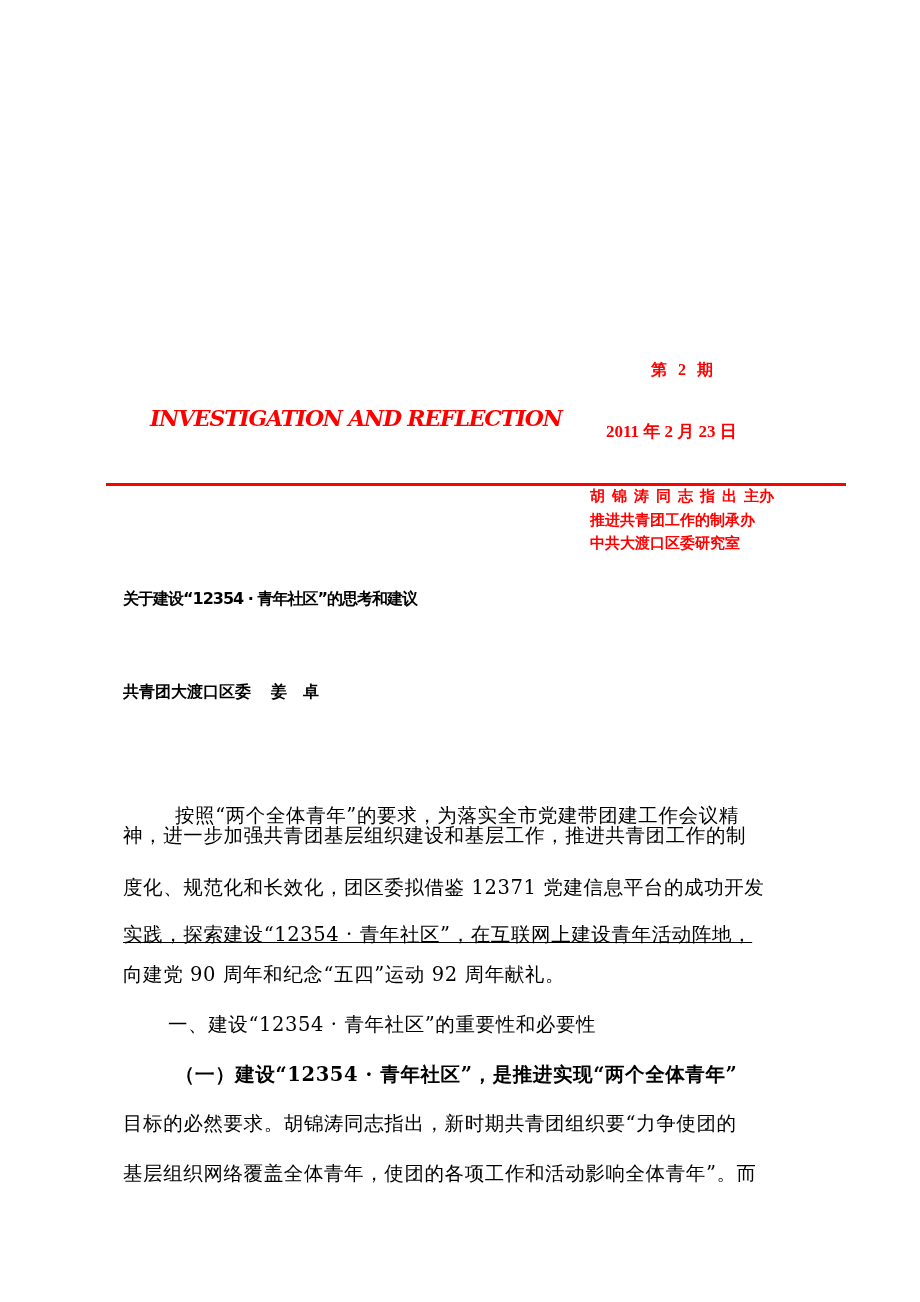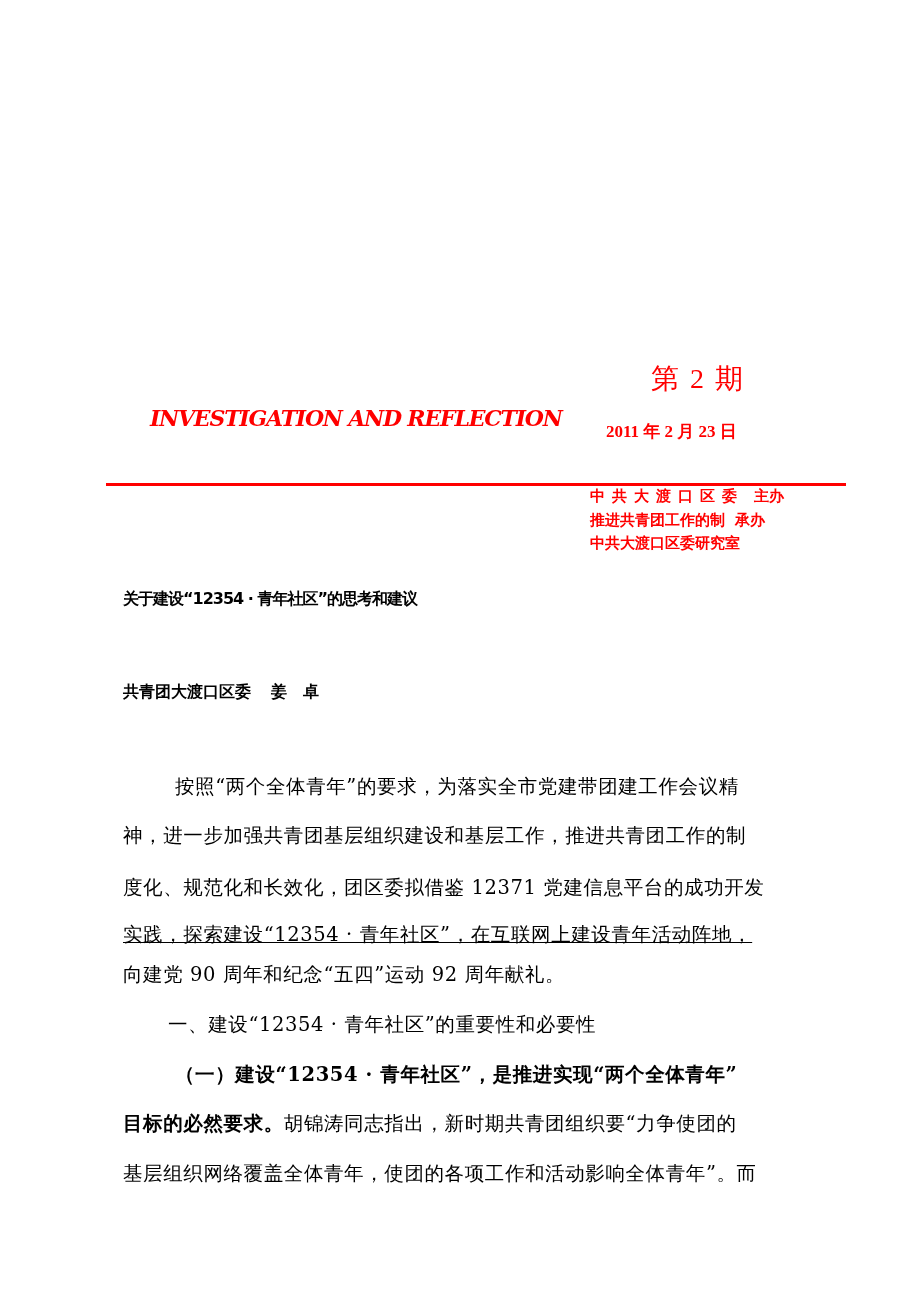--- a/index.html
+++ b/index.html
@@ -1,59 +1,59 @@
 <!DOCTYPE html>
 <html><head>
   <meta charset="utf-8">
   <style>
     html, body { margin: 0; padding: 0; background: #ffffff; }
     body { width: 920px; height: 1302px; position: relative; overflow: hidden;
       font-family: "DejaVu Serif", "Liberation Serif", serif; color: #000; }
     .abs { position: absolute; white-space: nowrap; }
     .red { color: #ff0000; }
-    .issue { left: 651px; top: 360px; font-size: 28px; font-weight: normal; letter-spacing: 1px; font-family: "Liberation Serif", serif; }
+    .issue { left: 651px; top: 360px; font-size: 16px; font-weight: bold; letter-spacing: 1px; font-family: "Liberation Serif", serif; }
     .issue .sp { display: inline-block; width: 10px; }
     .banner { left: 150px; top: 405px; font-size: 22px; font-style: italic; font-weight: bold; letter-spacing: -1.2px; font-family: "DejaVu Serif", serif; }
     .date { left: 606px; top: 420px; font-size: 17px; font-weight: bold; font-family: "Liberation Serif", serif; }
     .rule { left: 106px; top: 483px; width: 740px; height: 3px; background: #ff0000; }
     .org { left: 590px; font-size: 15px; font-weight: bold; font-family: "DejaVu Sans", sans-serif; }
     .org1 { top: 487px; letter-spacing: 7px; }
     .org2 { top: 511px; }
     .org3 { top: 534px; }
-    .org .role { display: inline-block; margin-left: 10px; letter-spacing: 0; }
+    .org .role { display: inline-block; letter-spacing: 0; }
     .title { left: 123px; top: 589px; font-size: 16px; font-weight: bold; font-family: "DejaVu Sans", sans-serif; letter-spacing: -1px; }
     .author { left: 123px; top: 682px; font-size: 16px; font-weight: bold; font-family: Liberation Mono, monospace; }
     .author .gap { display: inline-block; width: 20px; }
     .para { left: 123px; font-size: 19.5px; font-family: "DejaVu Serif", serif; letter-spacing: 0.6px; }
-    .l1 { top: 773px; left: 175px; }
+    .l1 { top: 802px; left: 175px; }
     .l2 { top: 822px; }
     .l3 { top: 874px; }
     .l4 { top: 921px; text-decoration: underline; }
     .l5 { top: 961px; }
     .l6 { top: 1011px; left: 168px; }
     .l7 { top: 1061px; left: 175px; font-weight: bold; }
     .l8 { top: 1110px; }
     .l9 { top: 1160px; }
-    b { font-weight: bold; }
+    b { font-weight: normal; }
   </style>
 </head>
 <body>
 
 <div class="abs issue red">
   <span>第</span><span class="sp"></span><span>2</span><span class="sp"></span><span>期</span>
 </div>
 
 <div class="abs banner red">INVESTIGATION AND REFLECTION</div>
 
 <div class="abs date red">2011 年 2 月 23 日</div>
 
 <div class="abs rule"></div>
 
 <div class="abs org org1 red">
-  <span>中共大渡口区委</span><span class="role">主办</span>
+  <span>胡锦涛同志指出</span><span class="role">主办</span>
 </div>
 <div class="abs org org2 red">
   <span>推进共青团工作的制</span><span class="role">承办</span>
 </div>
 <div class="abs org org3 red">
   <span>中共大渡口区委研究室</span>
 </div>
 
 <div class="abs title">关于建设“12354 · 青年社区”的思考和建议</div>
 

